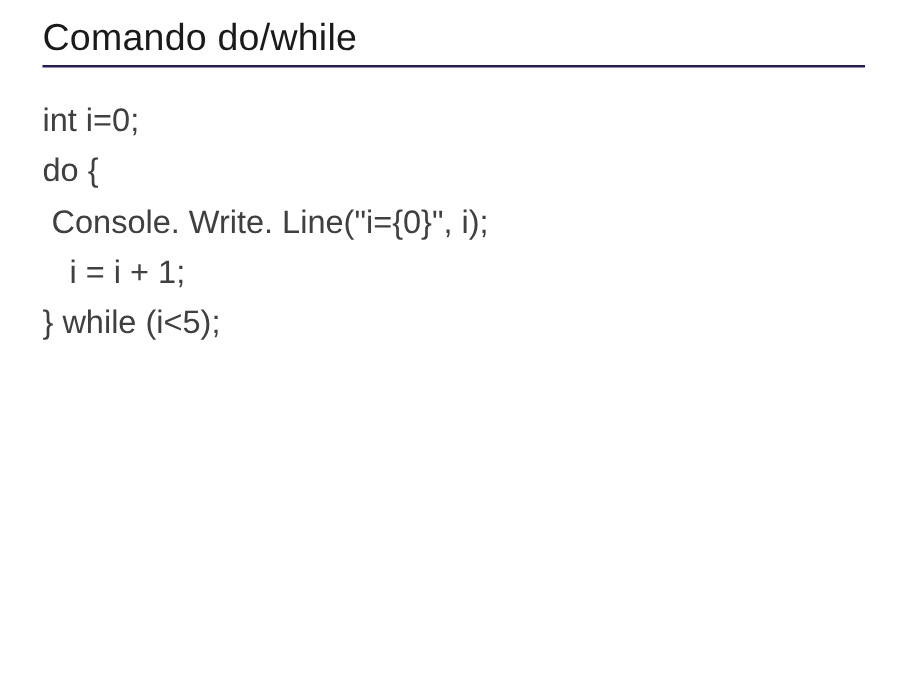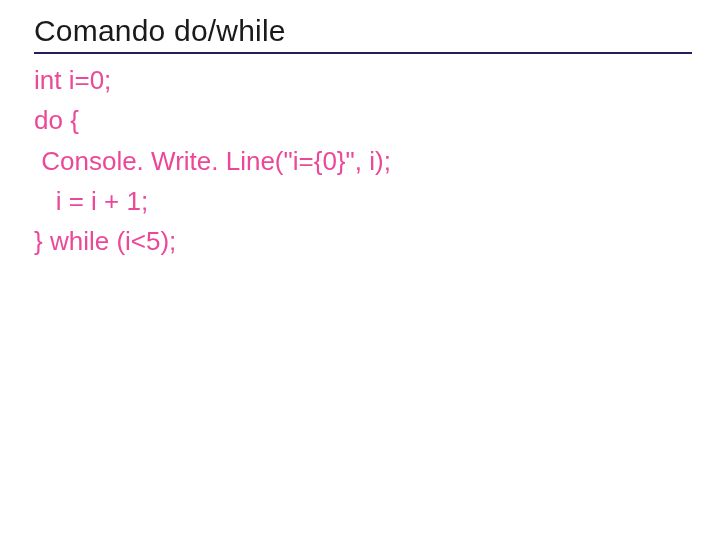--- a/index.html
+++ b/index.html
@@ -11,35 +11,35 @@
     overflow: hidden;
   }
   .slide {
     width: 100%;
     height: 100%;
     padding: 14px 28px 20px 34px;
   }
   .title-wrap {
     border-bottom: 2px solid #2a1a5e;
     padding-bottom: 4px;
-    margin-bottom: 6px;
+    margin-bottom: 22px;
     display: inline-block;
     width: 100%;
   }
   .title {
     font-size: 30px;
     font-weight: 400;
     color: #1a1a1a;
     letter-spacing: 0.2px;
     font-style: normal;
   }
   .code {
     font-size: 26px;
     font-weight: 400;
-    color: #ec4899;
+    color: #404040;
     line-height: 1.55;
     white-space: pre;
     font-family: Verdana, Geneva, sans-serif;
   }
 </style>
 </head>
 <body>
 
 <div class="slide">
   <div class="title-wrap">

